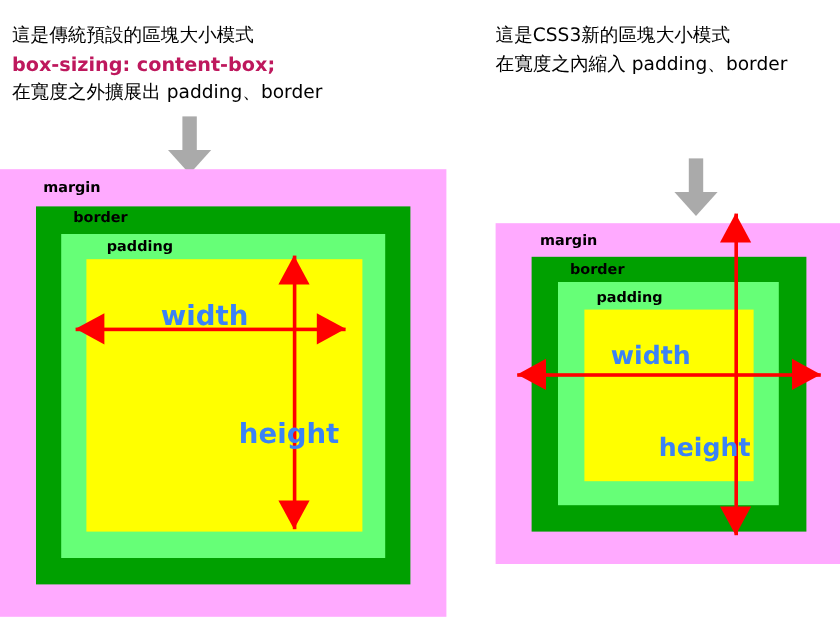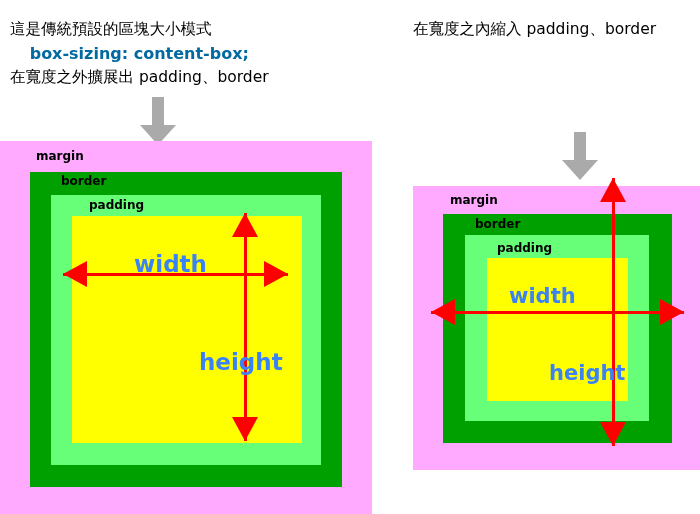--- a/index.html
+++ b/index.html
@@ -33,23 +33,22 @@
   .caption-right { left: 413px; top: 18px; }
 
   .cap-line {
     font-size: 15.5px;
     font-weight: normal;
     letter-spacing: 0px;
   }
   .cap-code {
     font-size: 16px;
     font-weight: bold;
-    color: #0369a1;
+    color: #be185d;
     letter-spacing: 0px;
-    text-align: center;
   }
 
   
   .gray-arrow {
     position: absolute;
     width: 36px;
     height: 48px;
   }
   .gray-arrow .shaft {
     position: absolute;
@@ -181,20 +180,21 @@
 
 <div class="stage">
 
   <div class="caption caption-left">
     <div class="cap-line">這是傳統預設的區塊大小模式</div>
     <div class="cap-code">box-sizing: content-box;</div>
     <div class="cap-line">在寬度之外擴展出  padding、border</div>
   </div>
 
   <div class="caption caption-right">
+    <div class="cap-line">這是CSS3新的區塊大小模式</div>
     <div class="cap-line">在寬度之內縮入  padding、border</div>
   </div>
 
   <div class="gray-arrow gray-arrow-left">
     <div class="shaft"></div>
     <div class="head"></div>
   </div>
   <div class="gray-arrow gray-arrow-right">
     <div class="shaft"></div>
     <div class="head"></div>

